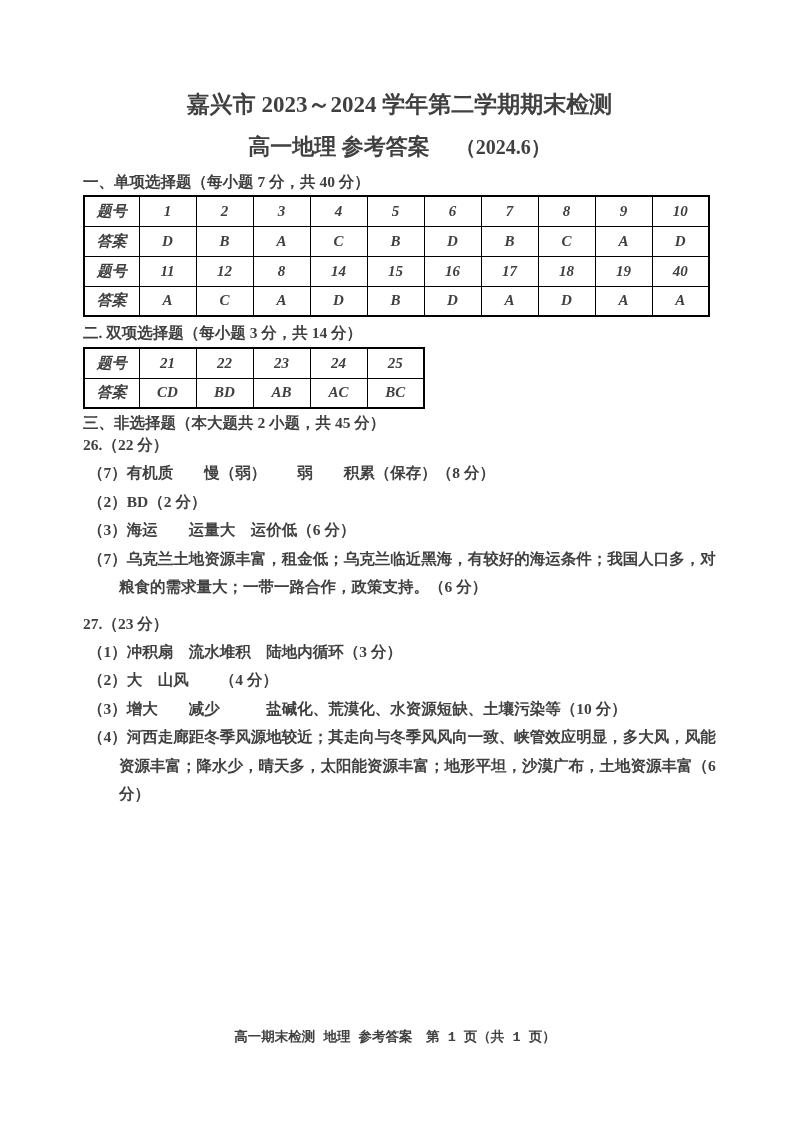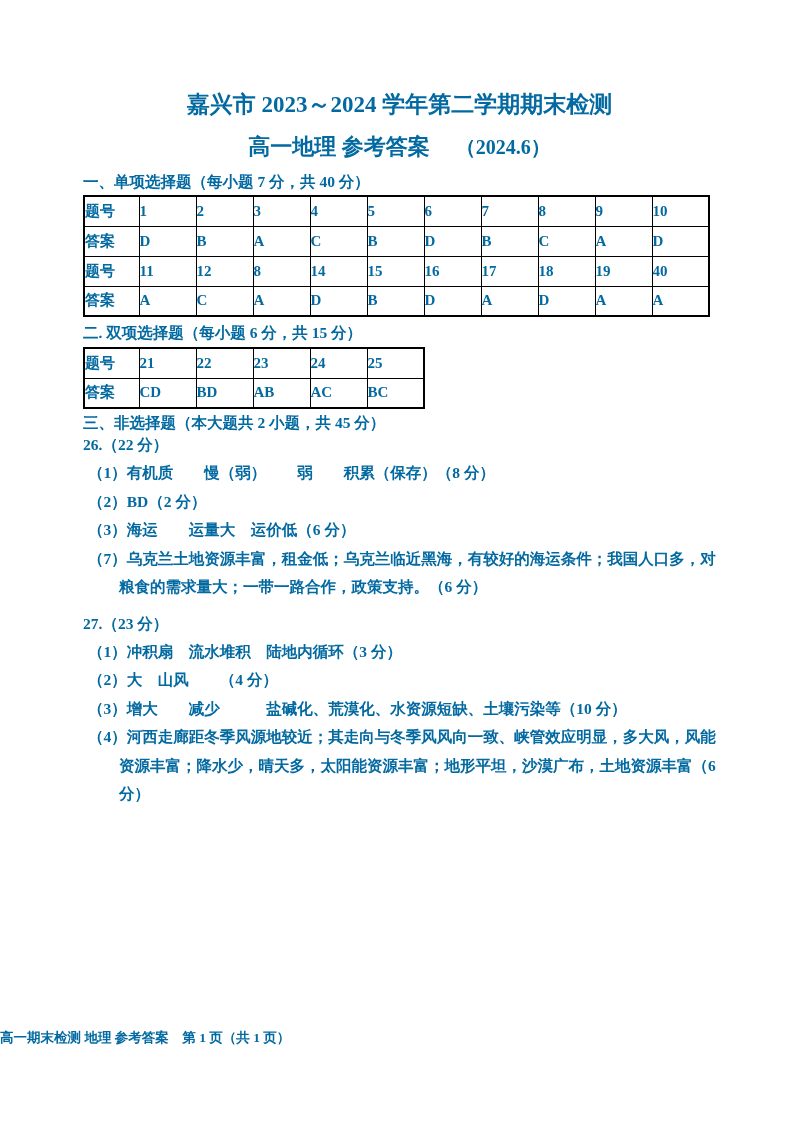--- a/index.html
+++ b/index.html
@@ -2,21 +2,21 @@
 <html><head>
 <meta charset="utf-8">
 <style>
   * { box-sizing: border-box; }
   html, body { margin: 0; padding: 0; background: #ffffff; }
   .page {
     position: relative;
     width: 790px;
     height: 1123px;
     background: #ffffff;
-    color: #0369a1;
+    color: #404040;
     overflow: hidden;
     font-family: "Liberation Serif", "DejaVu Serif", serif;
   }
   .doc {
     position: absolute;
     left: 83px;
     top: 88px;
     width: 633px;
   }
   .title {
@@ -57,22 +57,23 @@
     table-layout: fixed;
     border: 2px solid #000000;
   }
   table.answers.wide   { margin-top: 2px; }
   table.answers.narrow { margin-top: 3px; }
   table.answers th,
   table.answers td {
     border: 1px solid #000000;
     height: 30px;
     padding: 0;
-    text-align: left;
+    text-align: center;
     vertical-align: middle;
+    font-style: italic;
   }
   table.answers th {
     width: 55px;
     font-size: 15px;
     font-weight: bold;
   }
   table.answers td {
     width: 57px;
     font-size: 15px;
     font-weight: bold;
@@ -92,23 +93,25 @@
     line-height: 28.5px;
     margin-left: 5px;
     padding-left: 31px;
     text-indent: -31px;
   }
   .footer {
     position: absolute;
     top: 1029px;
     left: 0;
     width: 100%;
+    text-align: center;
     font-size: 13.5px;
     font-weight: bold;
     line-height: 18px;
+    font-family: Liberation Mono, monospace;
   }
 </style>
 </head>
 <body>
 
 <div class="page">
   <div class="doc">
 
     <h1 class="title">嘉兴市 2023～2024 学年第二学期期末检测</h1>
 
@@ -168,21 +171,21 @@
             <td>B</td>
             <td>D</td>
             <td>A</td>
             <td>D</td>
             <td>A</td>
             <td>A</td>
           </tr>
       </tbody>
     </table>
 
-    <h2 class="sec-heading h-two">二. 双项选择题（每小题 6 分，共 15 分）</h2>
+    <h2 class="sec-heading h-two">二. 双项选择题（每小题 3 分，共 14 分）</h2>
 
     <table class="answers narrow">
       <tbody>
         <tr>
           <th>题号</th>
         <td>21</td>
             <td>22</td>
             <td>23</td>
             <td>24</td>
             <td>25</td>
@@ -196,21 +199,21 @@
             <td>BC</td>
           </tr>
       </tbody>
     </table>
 
     <h2 class="sec-heading h-three">三、非选择题（本大题共 2 小题，共 45 分）</h2>
 
     <div class="question q-block-26">
       <div class="q-number">26.（22 分）</div>
       <div class="answers-list">
-        <div class="answer">（1）有机质　　慢（弱）　　弱　　积累（保存）（8 分）</div>
+        <div class="answer">（7）有机质　　慢（弱）　　弱　　积累（保存）（8 分）</div>
         <div class="answer">（2）BD（2 分）</div>
         <div class="answer">（3）海运　　运量大　运价低（6 分）</div>
         <div class="answer">（7）乌克兰土地资源丰富，租金低；乌克兰临近黑海，有较好的海运条件；我国人口多，对粮食的需求量大；一带一路合作，政策支持。（6 分）</div>
       </div>
     </div>
 
     <div class="question q-block-27">
       <div class="q-number">27.（23 分）</div>
       <div class="answers-list">
         <div class="answer">（1）冲积扇　流水堆积　陆地内循环（3 分）</div>

